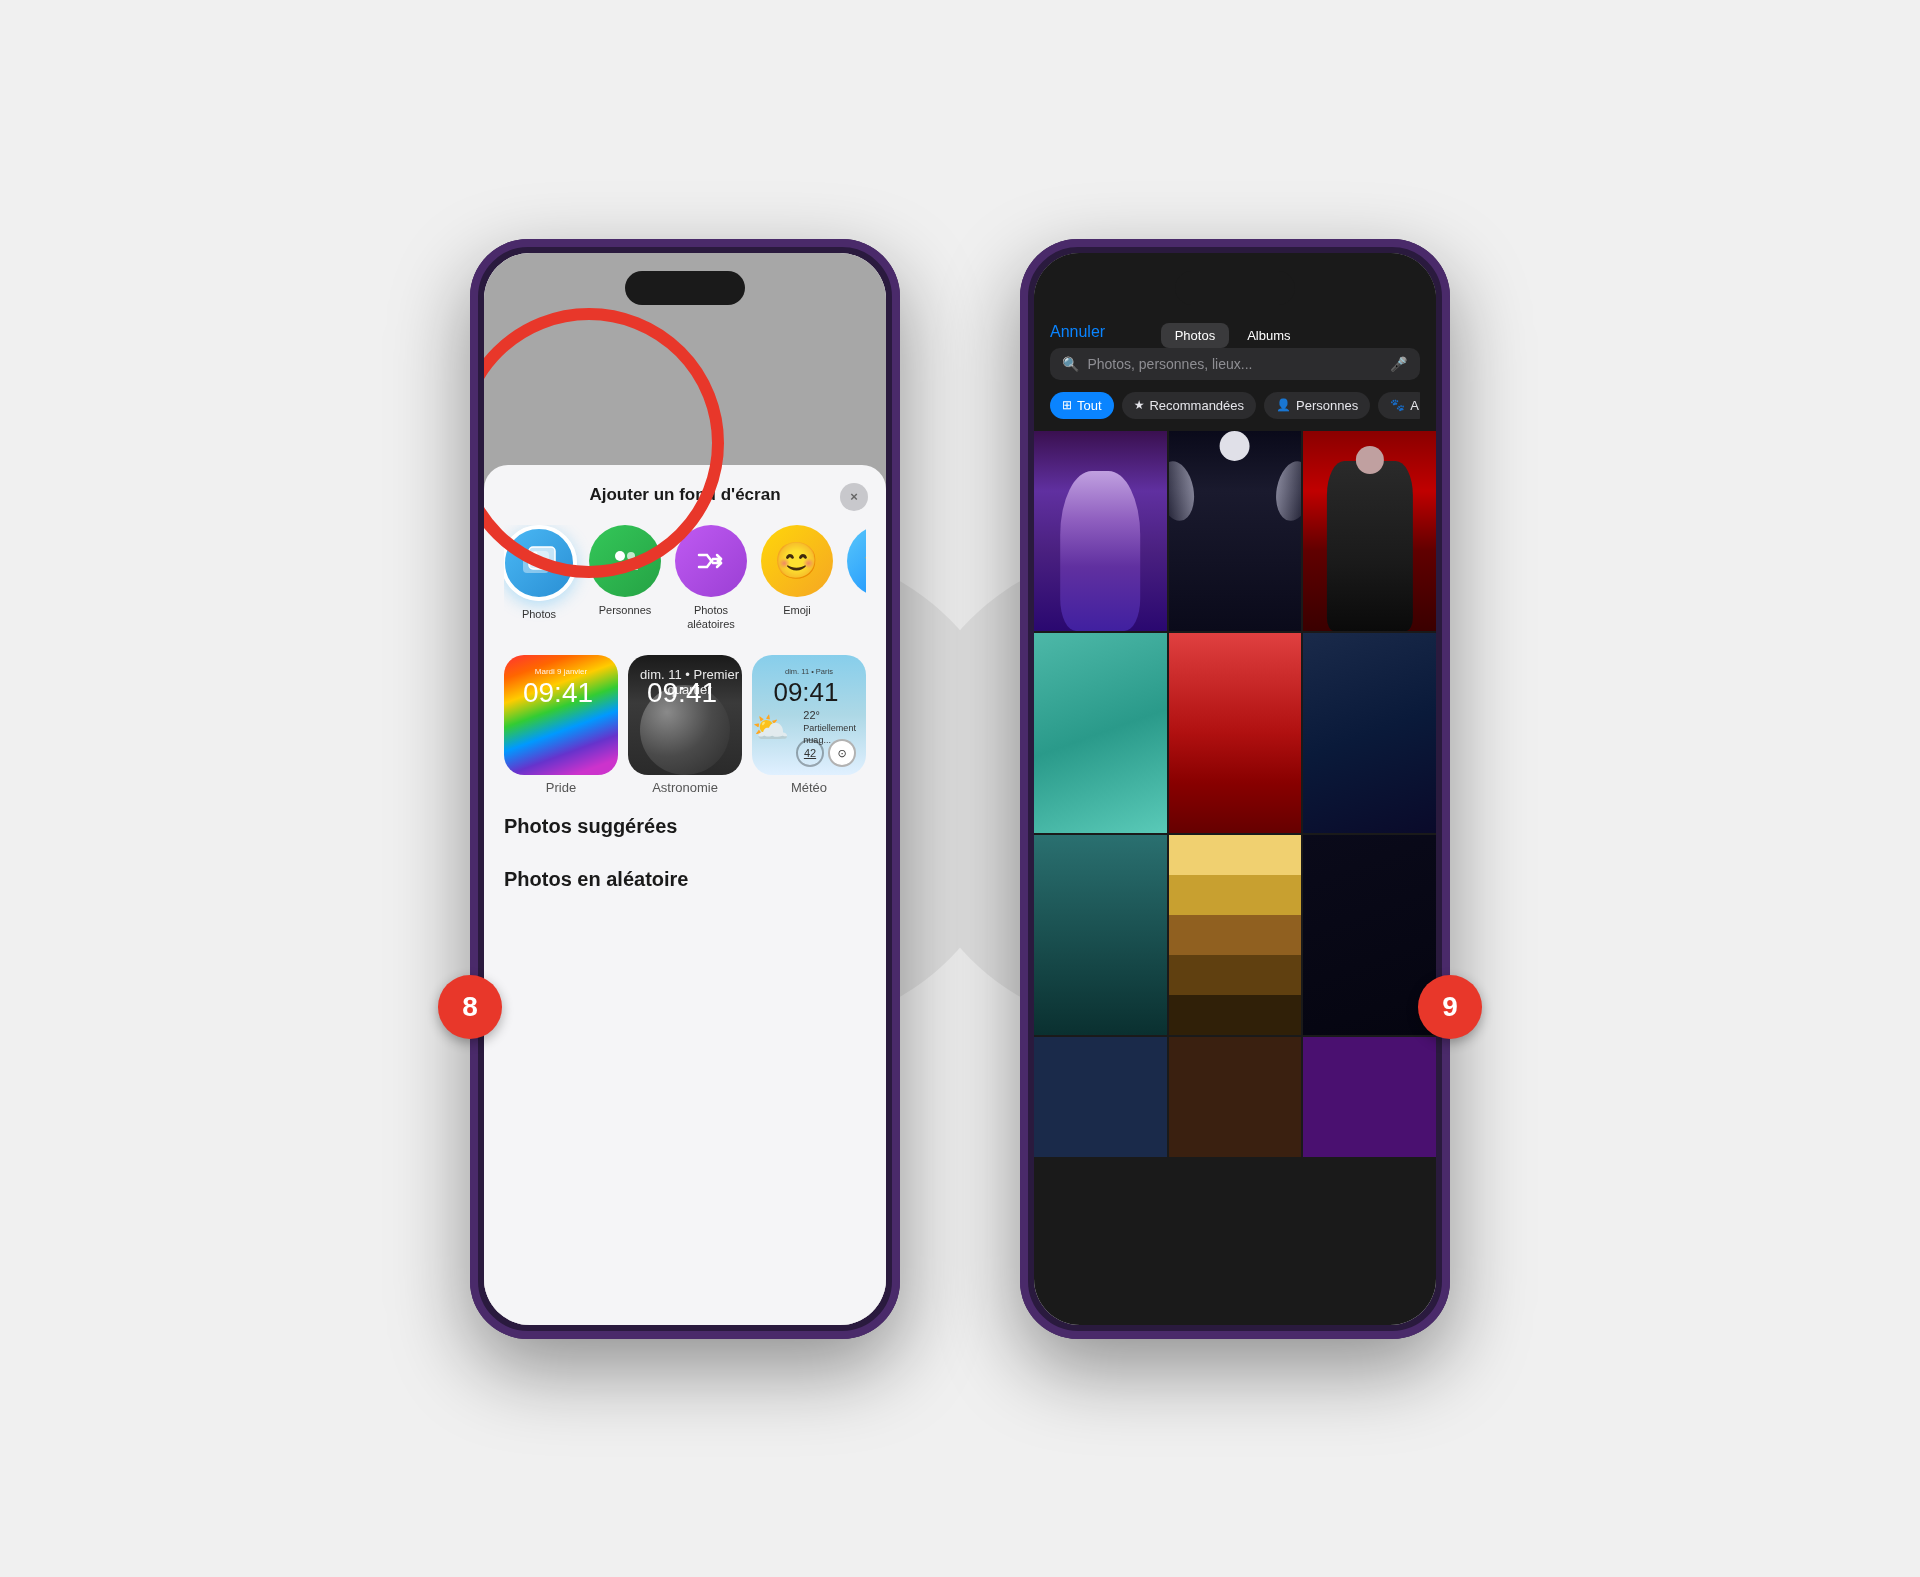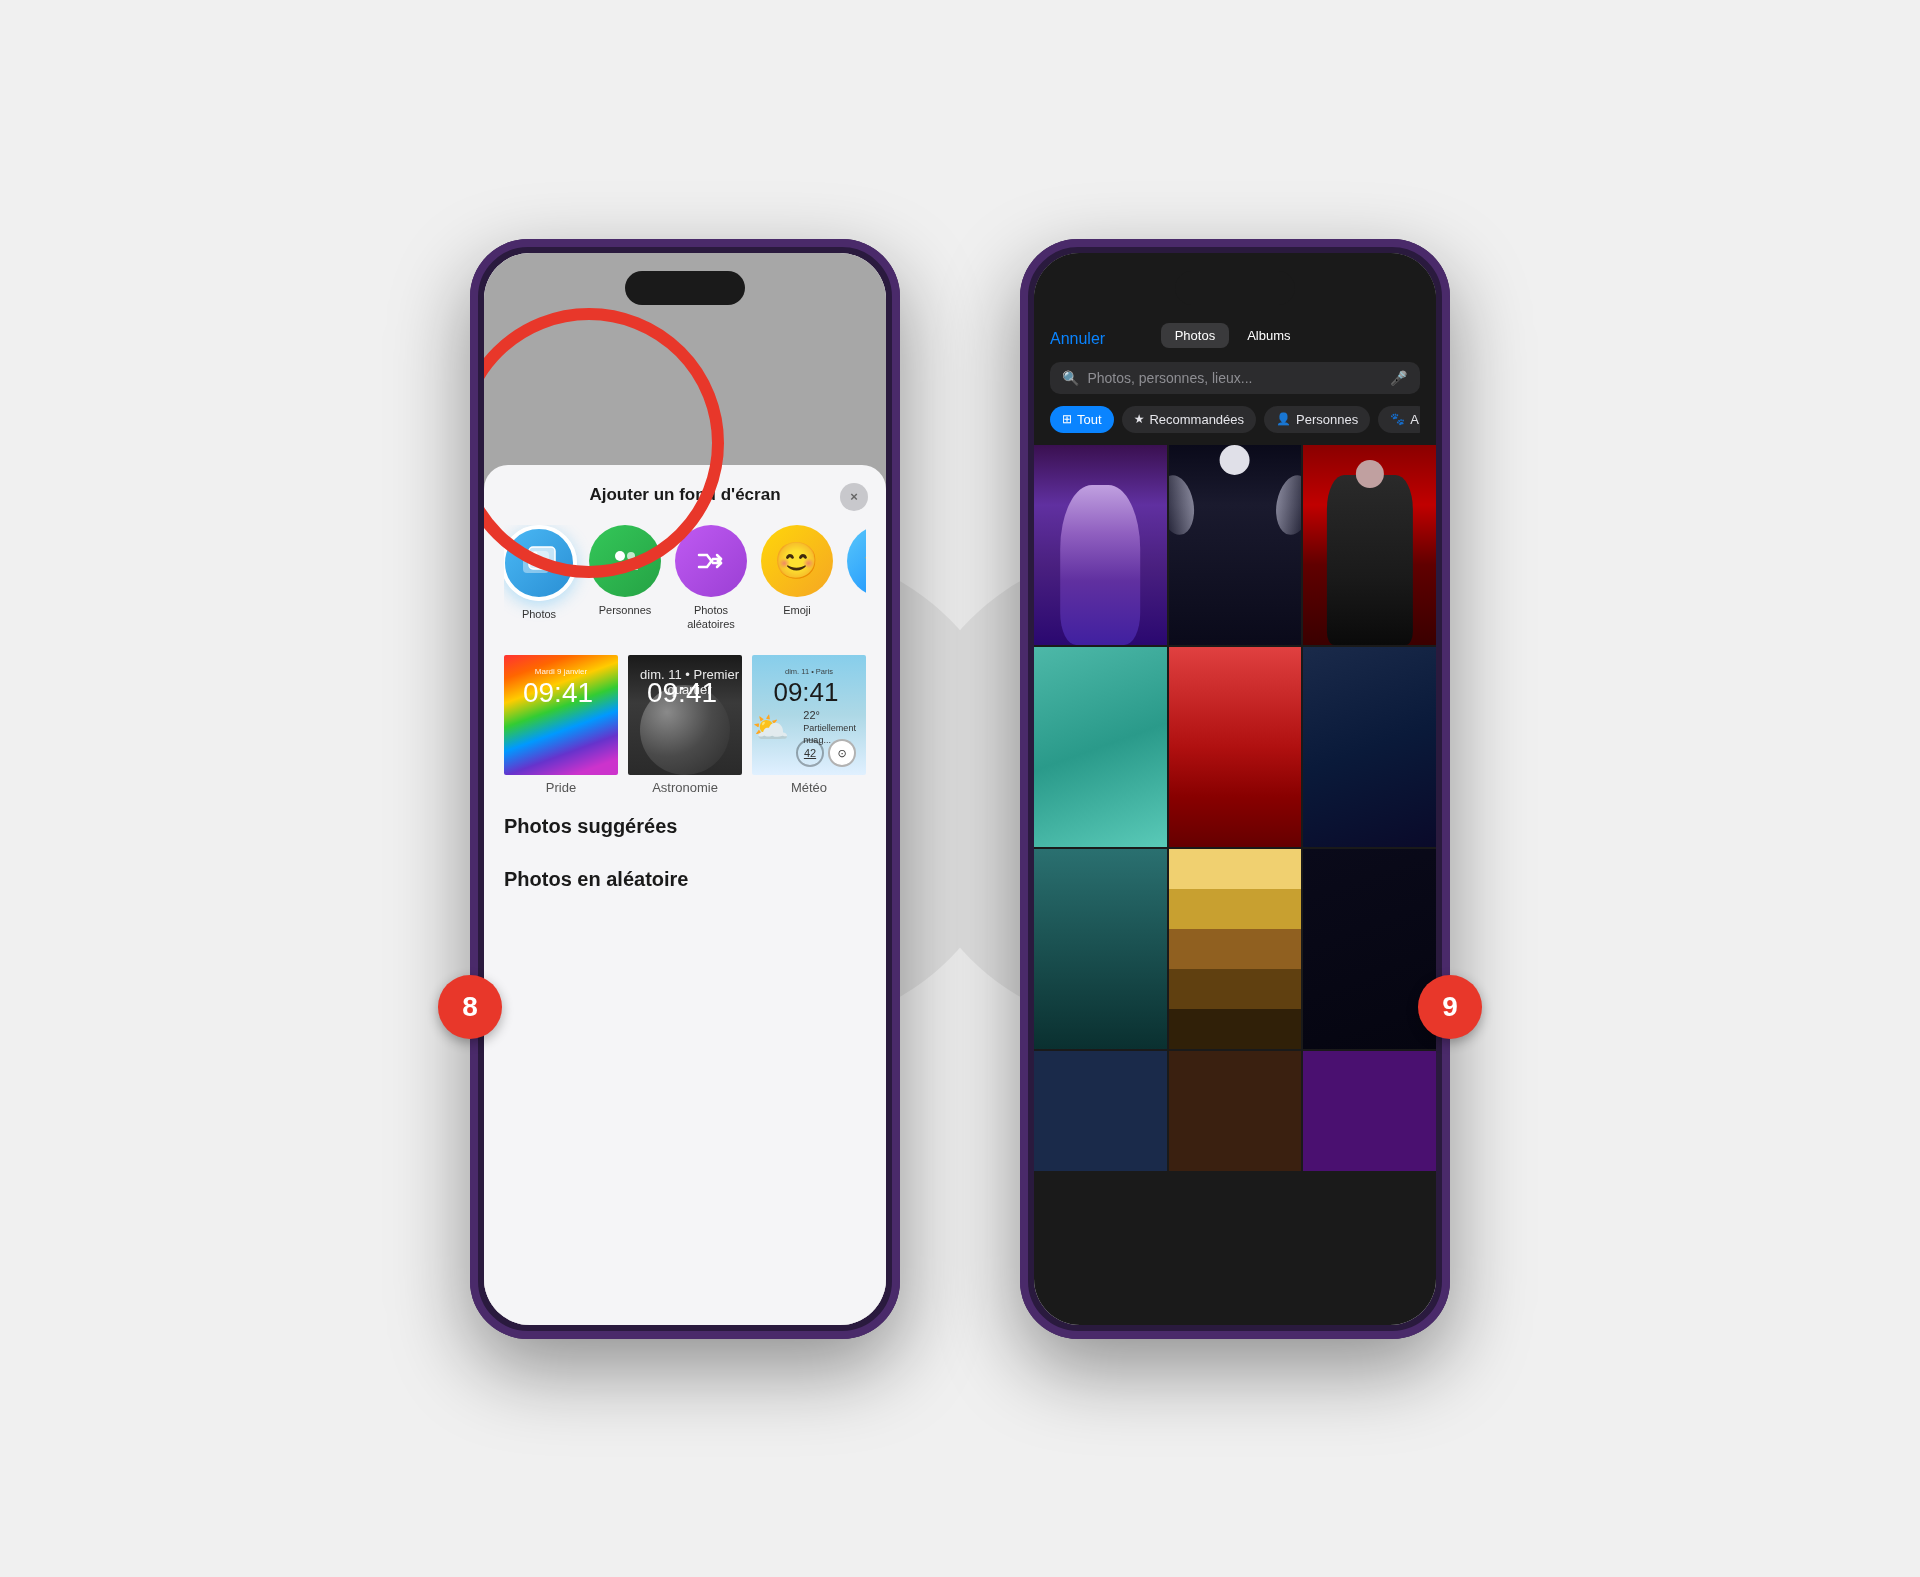--- a/index.html
+++ b/index.html
@@ -250,21 +250,21 @@
     }
 
     .wallpaper-row {
       display: flex;
       gap: 10px;
       margin-bottom: 20px;
     }
 
     .wallpaper-thumb {
       flex: 1;
-      border-radius: 2px;
+      border-radius: 20px;
       overflow: hidden;
       position: relative;
       height: 200px;
     }
 
     .wallpaper-time {
       position: absolute;
       top: 12px;
       left: 0; right: 0;
       text-align: center;
@@ -352,23 +352,22 @@
       position: relative;
     }
 
     .ph2-header {
       padding: 70px 16px 12px;
       background: #1a1a1a;
     }
 
     .ph2-nav {
       display: flex;
-      align-items: flex-end;
+      align-items: flex-start;
       justify-content: space-between;
-      margin-bottom: 14px;
     }
 
     .ph2-annuler {
       font-size: 16px;
       color: #0a84ff;
       font-weight: 400;
     }
 
     .ph2-tabs {
       display: flex;

